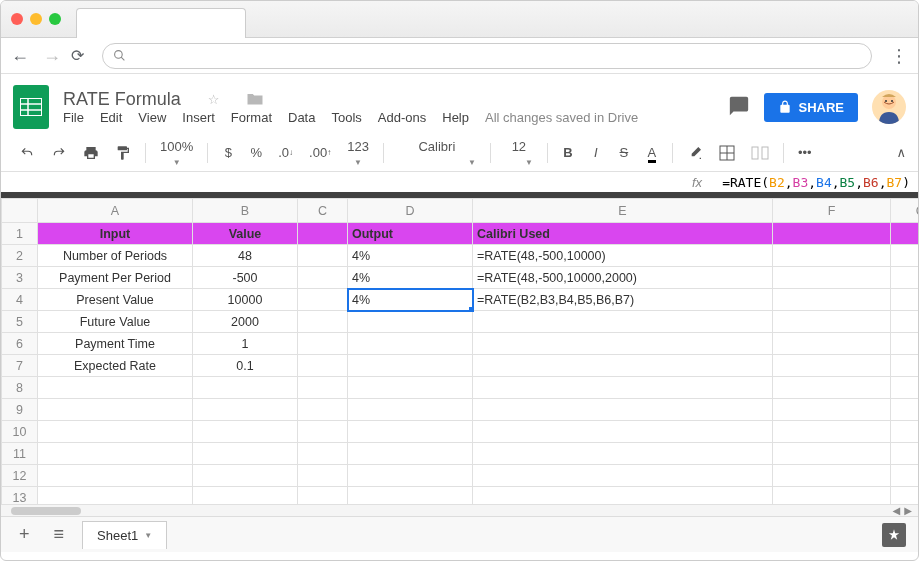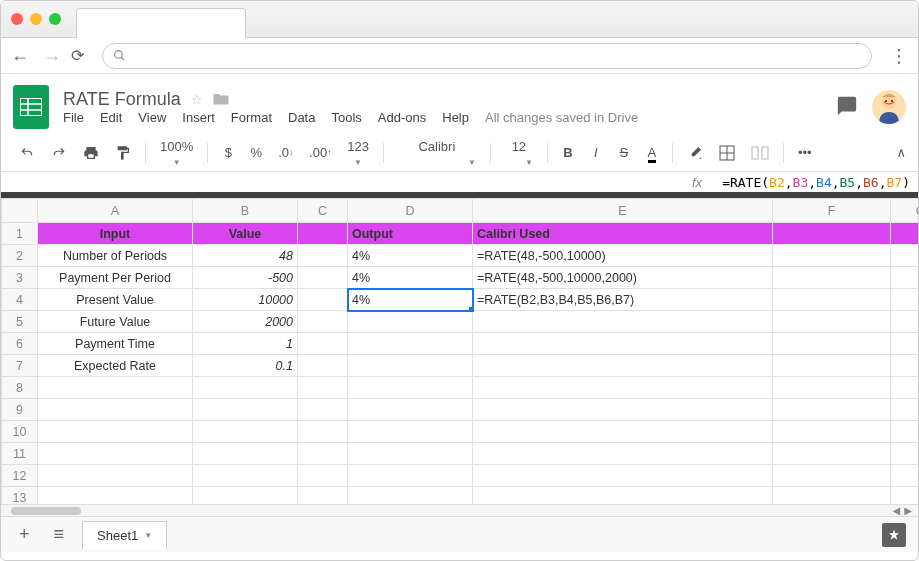--- a/index.html
+++ b/index.html
@@ -22,21 +22,21 @@
     .reload-icon { cursor: pointer; font-size: 16px; color: #5f6368; }
     .omnibox { flex: 1; height: 26px; border: 1px solid #ccc; border-radius: 13px; display: flex; align-items: center; padding: 0 10px; margin: 0 8px; }
     .omnibox svg { margin-right: 6px; }
     .menu-dots { cursor: pointer; color: #5f6368; font-size: 18px; }
     
     
     .sheets-header { height: 60px; display: flex; align-items: center; padding: 6px 12px 0 12px; }
     .sheets-logo { width: 36px; height: 44px; background: #0f9d58; border-radius: 3px; display: flex; align-items: center; justify-content: center; margin-right: 14px; }
     .logo-grid { width: 22px; height: 18px; }
     .title-area { flex: 1; }
-    .title-row { display: flex; align-items: center; gap: 10px; margin-bottom: 0; }
+    .title-row { display: flex; align-items: center; gap: 27px; margin-bottom: 0; }
     .doc-title { font-size: 18px; color: #555; }
     .star-icon, .folder-icon { color: #b8b8b8; cursor: pointer; }
     .menu-bar { display: flex; gap: 16px; font-size: 13px; color: #444; }
     .menu-item { cursor: pointer; }
     .changes-saved { color: #888; cursor: pointer; }
     .header-right { display: flex; align-items: center; gap: 14px; }
     .comment-icon { color: #666; cursor: pointer; }
     .share-btn { background: #1a73e8; color: #fff; padding: 7px 14px; border-radius: 3px; font-size: 13px; font-weight: bold; display: flex; align-items: center; gap: 6px; cursor: pointer; }
     .avatar { width: 34px; height: 34px; border-radius: 50%; background: #ffe0b2; display: flex; align-items: center; justify-content: center; overflow: hidden; cursor: pointer; }
     
@@ -58,21 +58,21 @@
     
     .grid-area { position: relative; height: 306px; overflow: hidden; }
     .sheet-grid { border-collapse: collapse; table-layout: fixed; width: 100%; }
     .sheet-grid th, .sheet-grid td { border: 1px solid #e0e0e0; height: 22px; font-size: 12.5px; padding: 0 4px; overflow: hidden; white-space: nowrap; }
     .sheet-grid thead th { background: #f8f8f8; color: #888; font-weight: normal; text-align: center; height: 24px; }
     .sheet-grid .rowhdr { background: #f8f8f8; color: #888; text-align: center; width: 36px; font-weight: normal; }
     .sheet-grid thead th.corner { width: 36px; }
     .hdr-row td { background: #d946ef; font-weight: bold; text-align: center; }
     .hdr-row td.left { text-align: left; }
     .input-col { text-align: center; }
-    .value-col { text-align: right; font-style: italic; }
+    .value-col { text-align: center; }
     .output-col { text-align: left; padding-left: 4px; }
     .formula-col { text-align: left; padding-left: 8px; }
     .selected-cell { outline: 2px solid #1a73e8; outline-offset: -1px; position: relative; }
     .sel-handle { position: absolute; right: -3px; bottom: -3px; width: 6px; height: 6px; background: #1a73e8; }
     
     .col-A { width: 155px; }
     .col-B { width: 105px; }
     .col-C { width: 50px; }
     .col-D { width: 125px; }
     .col-E { width: 300px; }
@@ -142,20 +142,26 @@
       <span class="menu-item">Tools</span>
       <span class="menu-item">Add-ons</span>
       <span class="menu-item">Help</span>
       <span class="changes-saved">All changes saved in Drive</span>
     </div>
   </div>
   <div class="header-right">
     <span class="comment-icon"><svg width="22" height="22" viewBox="0 0 24 24" fill="#666">
           <path d="M20 2H4c-1.1 0-2 .9-2 2v18l4-4h14c1.1 0 2-.9 2-2V4c0-1.1-.9-2-2-2z"></path>
         </svg></span>
+    <div class="share-btn">
+      <svg width="14" height="14" viewBox="0 0 24 24" fill="#fff">
+          <path d="M18 8h-1V6c0-2.76-2.24-5-5-5S7 3.24 7 6v2H6c-1.1 0-2 .9-2 2v10c0 1.1.9 2 2 2h12c1.1 0 2-.9 2-2V10c0-1.1-.9-2-2-2zM9 6c0-1.66 1.34-3 3-3s3 1.34 3 3v2H9V6z"></path>
+        </svg>
+      <span>SHARE</span>
+    </div>
     <div class="avatar">
       <svg width="34" height="34" viewBox="0 0 34 34">
           <circle cx="17" cy="12" r="7" fill="#ffcc99"></circle>
           <path d="M12 12 q5 4 10 0" stroke="#a0522d" fill="none"></path>
           <circle cx="14" cy="11" r="1" fill="#333"></circle>
           <circle cx="20" cy="11" r="1" fill="#333"></circle>
           <path d="M7 34 q0 -12 10 -12 q10 0 10 12" fill="#3b5998"></path>
           <path d="M10 7 q7 -6 14 0" fill="#d2a55b"></path>
         </svg>
     </div>

